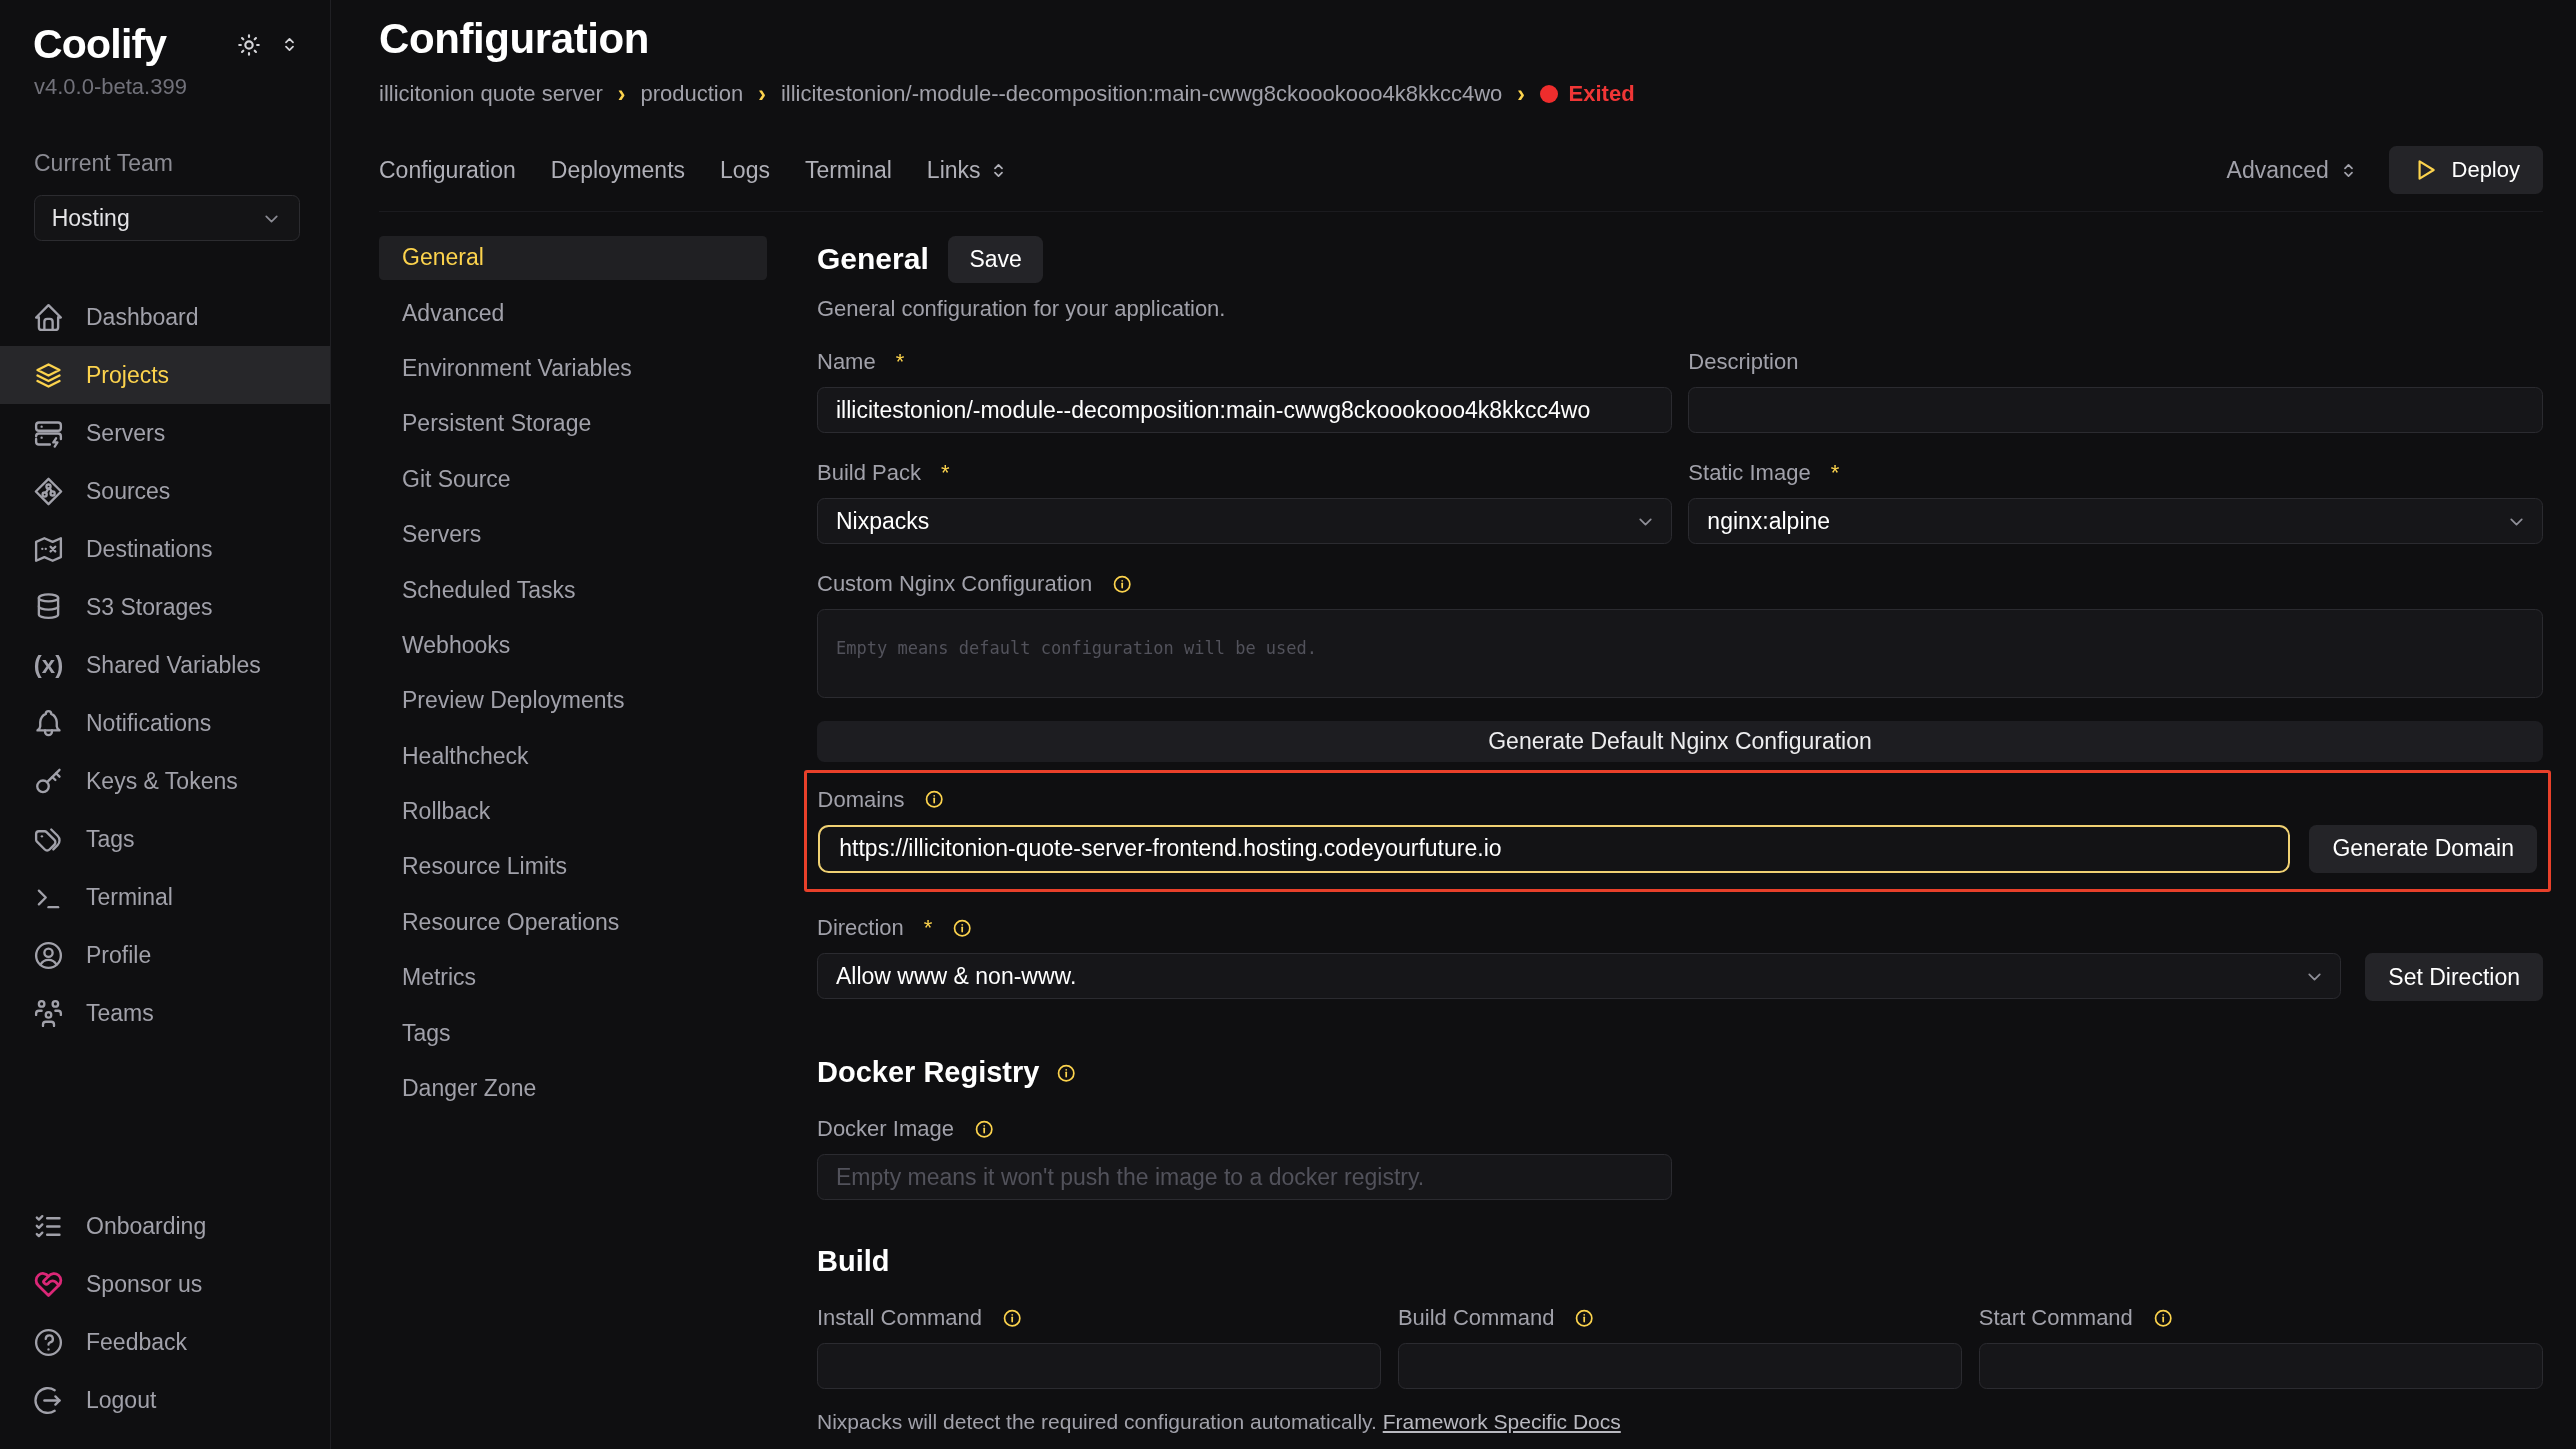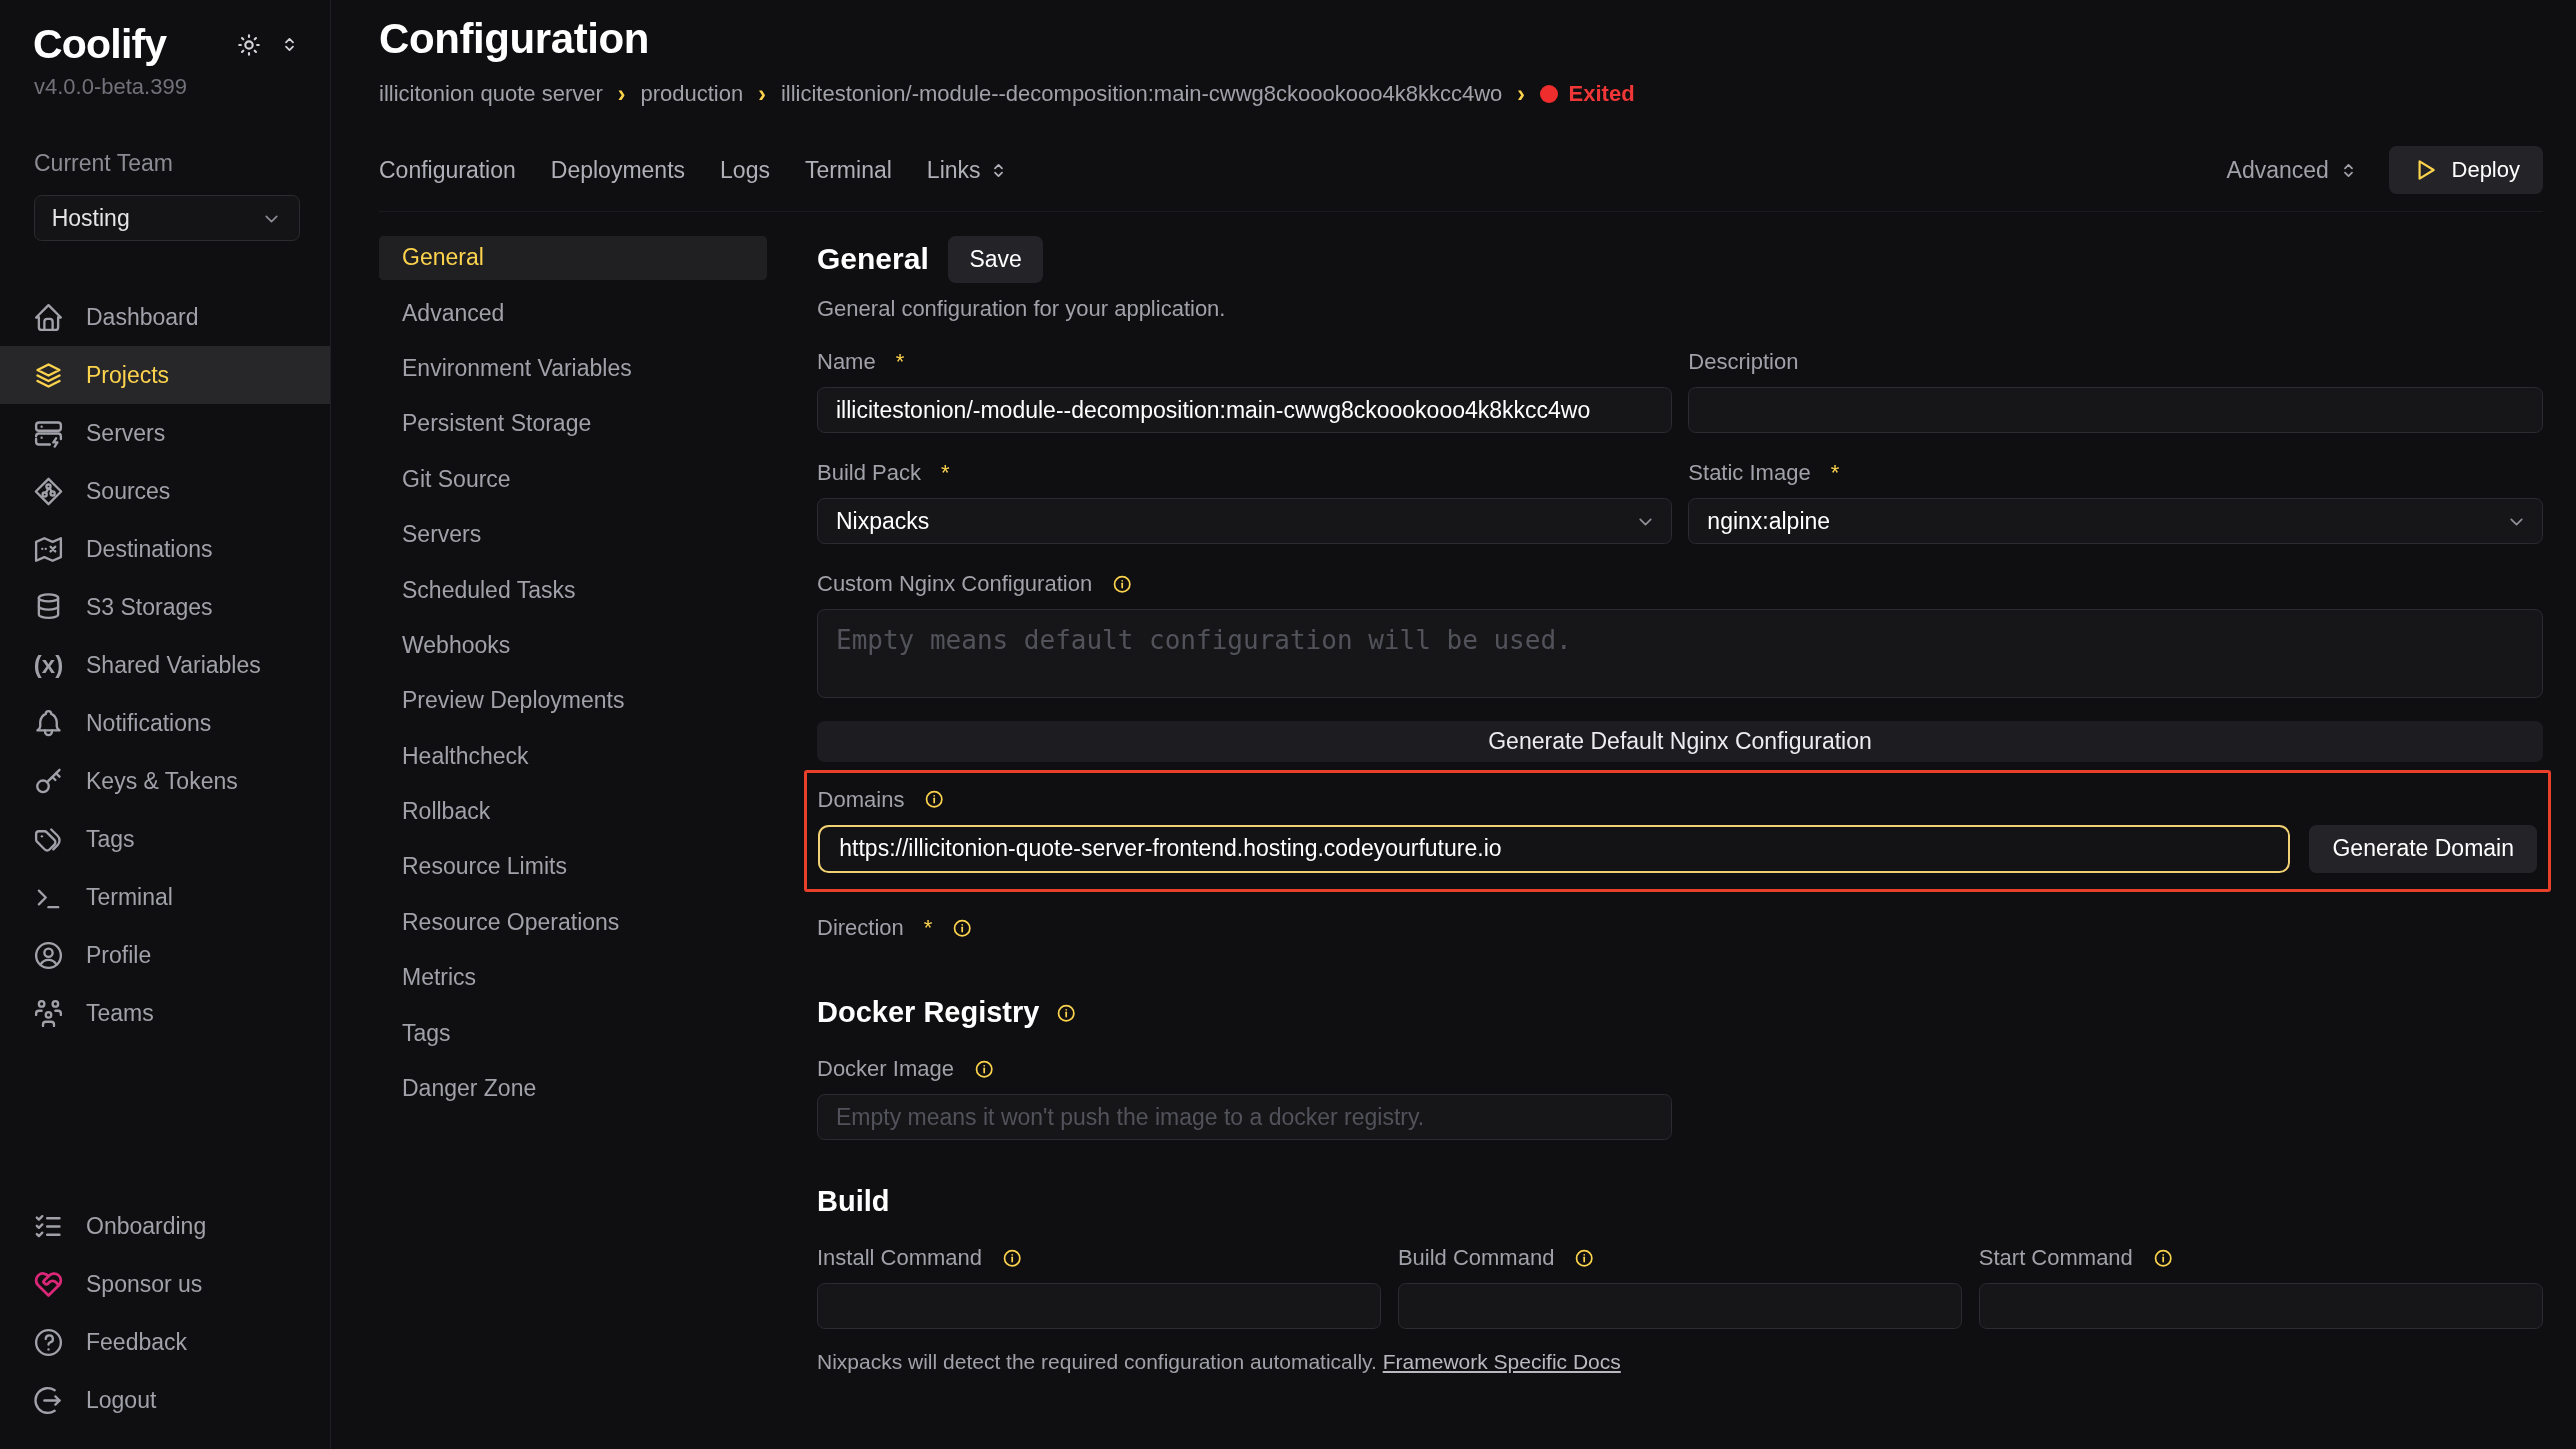--- a/index.html
+++ b/index.html
@@ -63,21 +63,21 @@
   .sec-desc { margin-top:13.6px; color:#a1a1aa; font-size:22px; }
 
   .grid2 { display:grid; grid-template-columns:1fr 1fr; column-gap:16.7px; }
   .grid3 { display:grid; grid-template-columns:1fr 1fr 1fr; column-gap:16.7px; }
   .field-label { margin-top:27px; margin-bottom:12px; color:#a1a1aa; font-size:22px; display:flex; align-items:center; gap:20px; }
   .req { color:#fcd34d; }
   .tin, .tarea { width:100%; background:#161619; border:1.5px solid #2b2b30; border-radius:7.6px; color:#fff;
     font-size:23px; font-family:inherit; }
   .tin { height:46px; padding:0 18px; }
   .tin::placeholder, .tarea::placeholder { color:#52525b; }
-  .tarea { height:89px; padding:15px 18px; resize:none; font-family:"DejaVu Sans Mono", monospace; font-size:26px; }
+  .tarea { height:89px; padding:28px 18px; resize:none; font-family:"DejaVu Sans Mono", monospace; font-size:17px; }
   .select { position:relative; height:46px; background:#161619; border:1.5px solid #2b2b30; border-radius:7.6px;
     display:flex; align-items:center; padding:0 48px 0 18px; color:#fff; cursor:pointer; }
   .select .chev { position:absolute; right:15px; color:#8f8f98; }
 
   .gen-default { margin-top:16.7px; width:100%; height:41px; background:#1d1d21; border:none; border-radius:7.6px;
     color:#ededef; font-size:23px; font-family:inherit; cursor:pointer; }
 
   .domains-block { margin-top:8px; margin-left:-13px; margin-right:-7.6px; border:3px solid #e8402a; border-radius:3px; padding:7.6px 10.6px 16.7px 10.6px; }
   .domains-block .field-label { margin-top:6px; }
   .domain-row { display:flex; gap:19.7px; align-items:stretch; }
@@ -420,20 +420,31 @@
 
       <div class="field-label" style="margin-top:23px;">
         <span>Direction</span>
         <span class="req">*</span>
         <svg class="info" viewBox="0 0 24 24">
             <circle cx="12" cy="12" r="9"></circle>
             <path d="M12 11v5"></path>
             <path d="M12 8h.01"></path>
           </svg>
       </div>
+      <div class="dir-row">
+        <div class="select">
+          <span>Allow www &amp; non-www.</span>
+          <span class="chev">
+              <svg class="ic-xs" viewBox="0 0 24 24">
+                <path d="M6 9.5 12 15.5 18 9.5"></path>
+              </svg>
+            </span>
+        </div>
+        <button class="btn wide-btn">Set Direction</button>
+      </div>
 
       <div class="sec-title mt-docker">
         <h3>Docker Registry</h3>
         <svg class="info" viewBox="0 0 24 24">
             <circle cx="12" cy="12" r="9"></circle>
             <path d="M12 11v5"></path>
             <path d="M12 8h.01"></path>
           </svg>
       </div>
       <div class="grid2">

